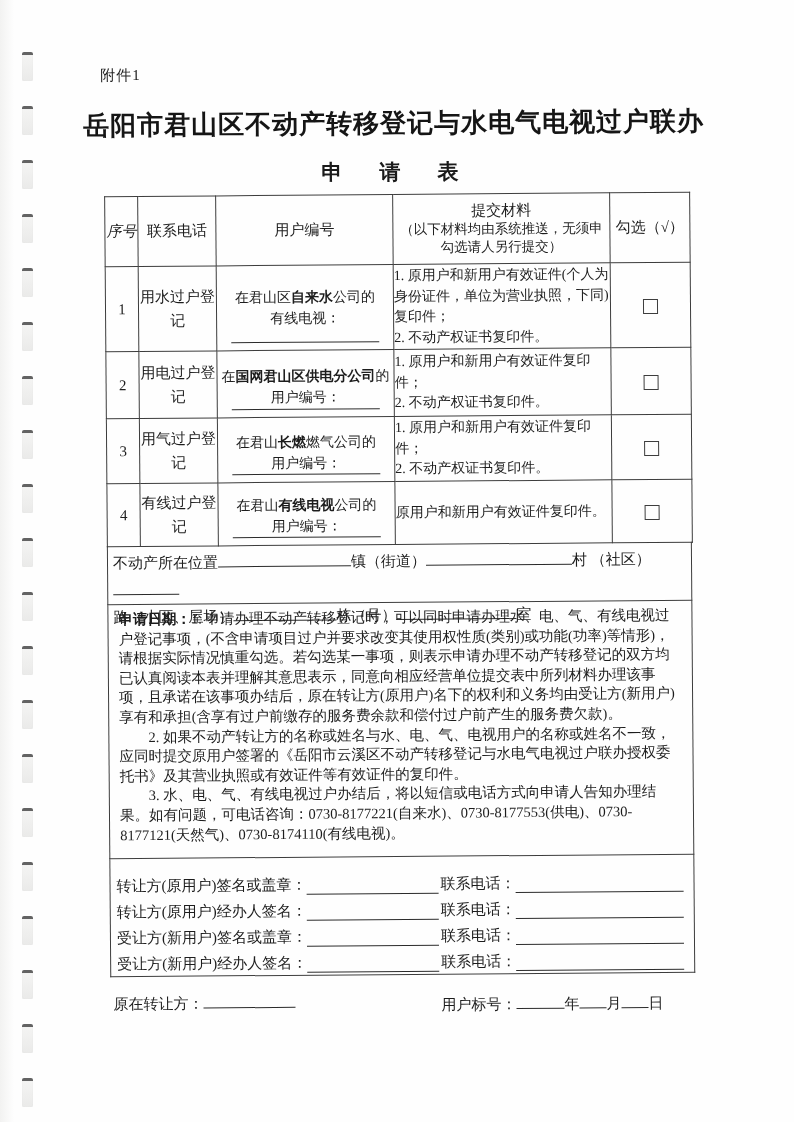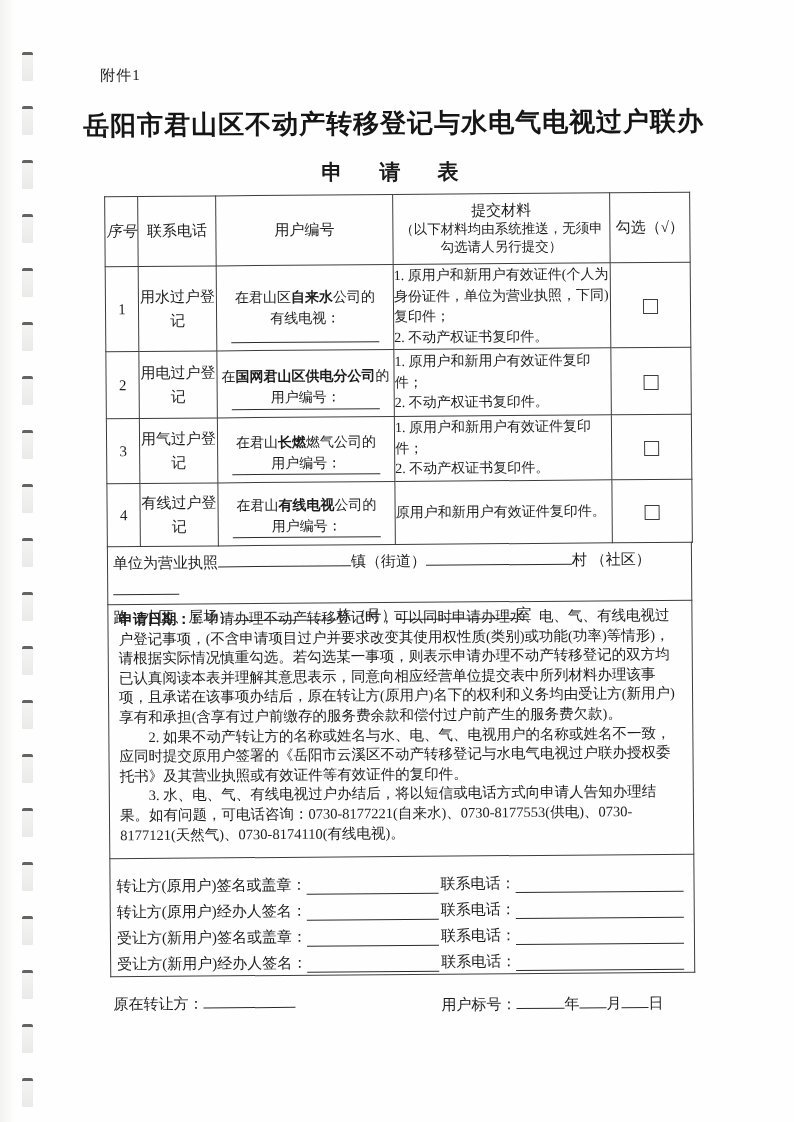--- a/index.html
+++ b/index.html
@@ -169,21 +169,21 @@
       <td class="cmat">
         <div>原用户和新用户有效证件复印件。</div>
         <div></div>
       </td>
       <td class="ccheck"><span class="cb"></span></td>
     </tr>
   </tbody>
     </table>
 
   <div class="boxsec loc">
-    <span>单位为营业执照</span><span class="u" style="width:133px"></span><span>镇（街道）</span><span class="u" style="width:146px"></span><span>村 （社区）</span><span class="u" style="width:66px"></span><br>
+    <span>不动产所在位置</span><span class="u" style="width:133px"></span><span>镇（街道）</span><span class="u" style="width:146px"></span><span>村 （社区）</span><span class="u" style="width:66px"></span><br>
     <span>路（小区、屋场）</span><span class="u" style="width:103px"></span><span>栋（号）</span><span class="u" style="width:120px"></span><span>室</span>
   </div>
 
   <div class="boxsec notice">
     <p><span class="lbl">申请日期：</span><span>1. 申请办理不动产转移登记时，可以同时申请办理水、电、气、有线电视过户登记事项，(不含申请项目过户并要求改变其使用权性质(类别)或功能(功率)等情形)，请根据实际情况慎重勾选。若勾选某一事项，则表示申请办理不动产转移登记的双方均已认真阅读本表并理解其意思表示，同意向相应经营单位提交表中所列材料办理该事项，且承诺在该事项办结后，原在转让方(原用户)名下的权利和义务均由受让方(新用户)享有和承担(含享有过户前缴存的服务费余款和偿付过户前产生的服务费欠款)。</span></p>
     <p class="ind">2. 如果不动产转让方的名称或姓名与水、电、气、电视用户的名称或姓名不一致，应同时提交原用户签署的《岳阳市云溪区不动产转移登记与水电气电视过户联办授权委托书》及其营业执照或有效证件等有效证件的复印件。</p>
     <p class="ind">3. 水、电、气、有线电视过户办结后，将以短信或电话方式向申请人告知办理结果。如有问题，可电话咨询：0730-8177221(自来水)、0730-8177553(供电)、0730-8177121(天然气)、0730-8174110(有线电视)。</p>
   </div>
 
   <div class="boxsec sig">

